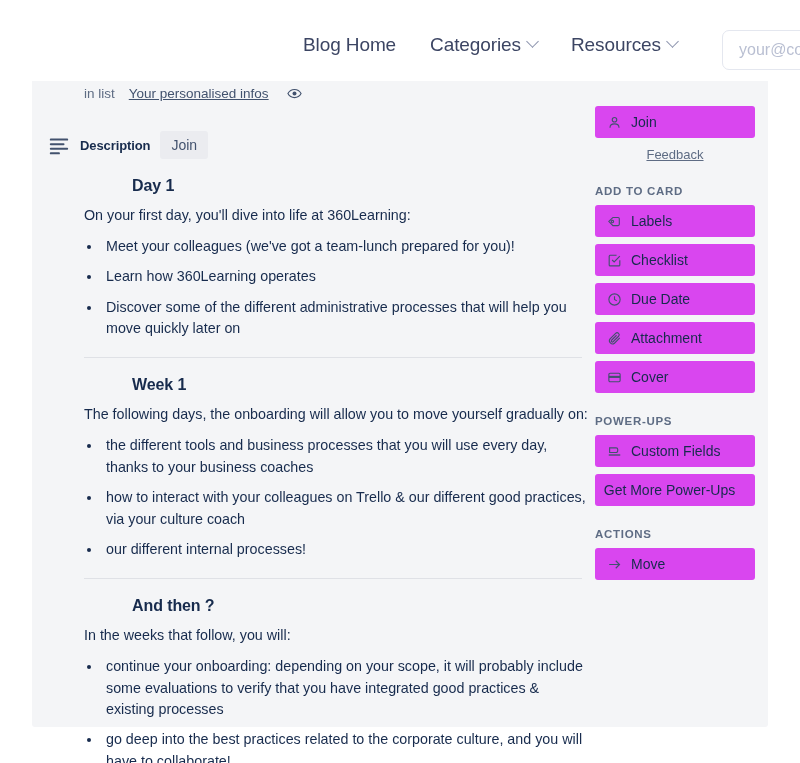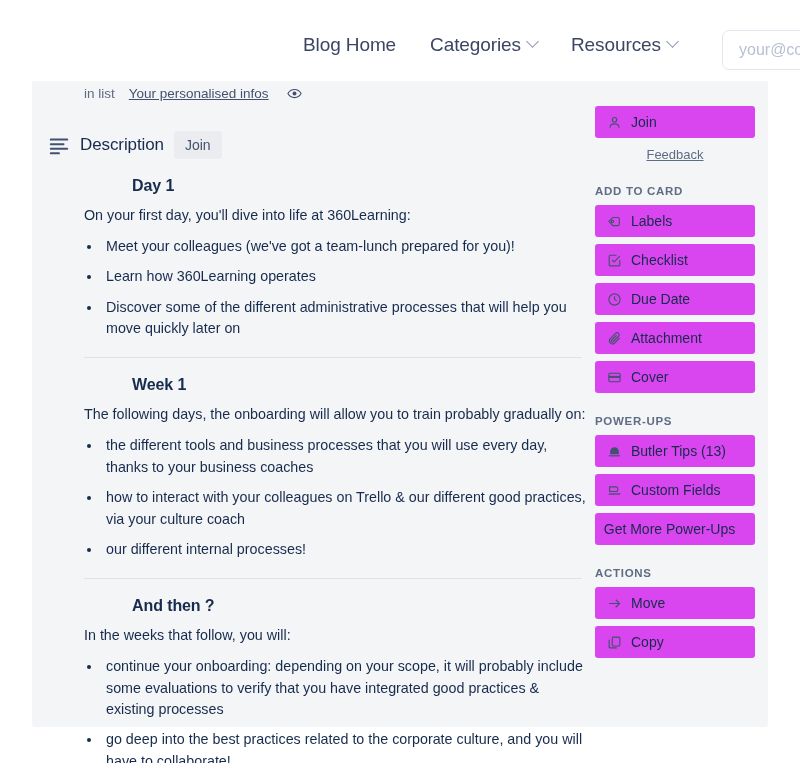--- a/index.html
+++ b/index.html
@@ -99,22 +99,22 @@
 
   .desc-header {
     display: flex;
     align-items: center;
     gap: 10px;
     margin-top: 30px;
     margin-left: -36px;
   }
   .desc-glyph { width: 22px; height: 22px; flex: 0 0 22px; }
   .desc-title {
-    font-size: 17px;
-    font-weight: normal;
+    font-size: 13px;
+    font-weight: bold;
     color: #172b4d;
     letter-spacing: -0.1px;
   }
   .edit-btn {
     background: #ebecf0;
     color: #42526e;
     font-size: 14px;
     border: none;
     border-radius: 3px;
     padding: 6px 11px;
@@ -262,21 +262,21 @@
           <li>Meet your colleagues (we've got a team-lunch prepared for you)!</li>
           <li>Learn how 360Learning operates</li>
           <li>Discover some of the different administrative processes that will help you move quickly later on</li>
         </ul>
       </div>
 
       <hr class="desc-sep">
 
       <div>
         <h3>Week 1</h3>
-        <p>The following days, the onboarding will allow you to train probably gradually on:</p>
+        <p>The following days, the onboarding will allow you to move yourself gradually on:</p>
         <ul>
           <li>the different tools and business processes that you will use every day, thanks to your business coaches</li>
           <li>how to interact with your colleagues on Trello &amp; our different good practices, via your culture coach</li>
           <li>our different internal processes!</li>
         </ul>
       </div>
 
       <hr class="desc-sep">
 
       <div>
@@ -357,29 +357,20 @@
           <path d="M3 11h18" stroke-width="3.4"></path>
         </svg>
       </span>
       <span>Cover</span>
     </button>
 
     <div class="side-head">
       <span>POWER-UPS</span>
     </div>
 
-    <button class="side-btn">
-      <span class="side-ico">
-        <svg viewBox="0 0 24 24" width="15" height="15">
-          <path d="M3 18h18v1.8H3z" fill="#42526e"></path>
-          <path d="M12 5.2c3.9 0 7 3.2 7 7.1v3.9H5v-3.9c0-3.9 3.1-7.1 7-7.1z" fill="#42526e"></path>
-        </svg>
-      </span>
-      <span>Butler Tips (13)</span>
-    </button>
 
     <button class="side-btn">
       <span class="side-ico">
         <svg viewBox="0 0 24 24" width="15" height="15" fill="none" stroke="#42526e" stroke-width="1.8">
           <path d="M2.8 16.5h18.4v2.2H2.8z" fill="#42526e" stroke="none"></path>
           <path d="M4.2 13.5h10.5a2.4 2.4 0 002.4-2.4V8.5a2.4 2.4 0 00-2.4-2.4H4.2z"></path>
         </svg>
       </span>
       <span>Custom Fields</span>
     </button>
@@ -392,24 +383,15 @@
 
     <button class="side-btn">
       <span class="side-ico">
         <svg viewBox="0 0 24 24" width="15" height="15" fill="none" stroke="#42526e" stroke-width="1.9">
           <path d="M3.5 12h16.5M14 6l6 6-6 6"></path>
         </svg>
       </span>
       <span>Move</span>
     </button>
 
-    <button class="side-btn">
-      <span class="side-ico">
-        <svg viewBox="0 0 24 24" width="15" height="15" fill="none" stroke="#42526e" stroke-width="1.8">
-          <rect x="8.4" y="3.4" width="12.2" height="14.2" rx="1.8"></rect>
-          <path d="M15.6 20.6H5.2a1.8 1.8 0 01-1.8-1.8V7.4"></path>
-        </svg>
-      </span>
-      <span>Copy</span>
-    </button>
 
   </div>
 </div>
 
 </body></html>

